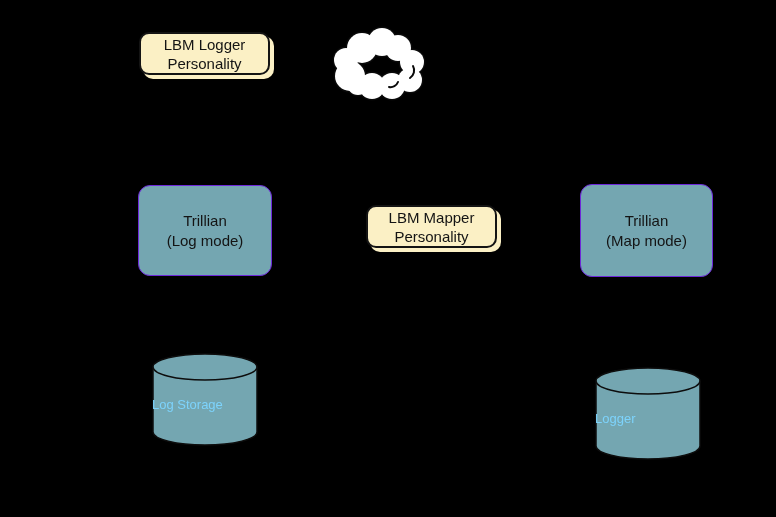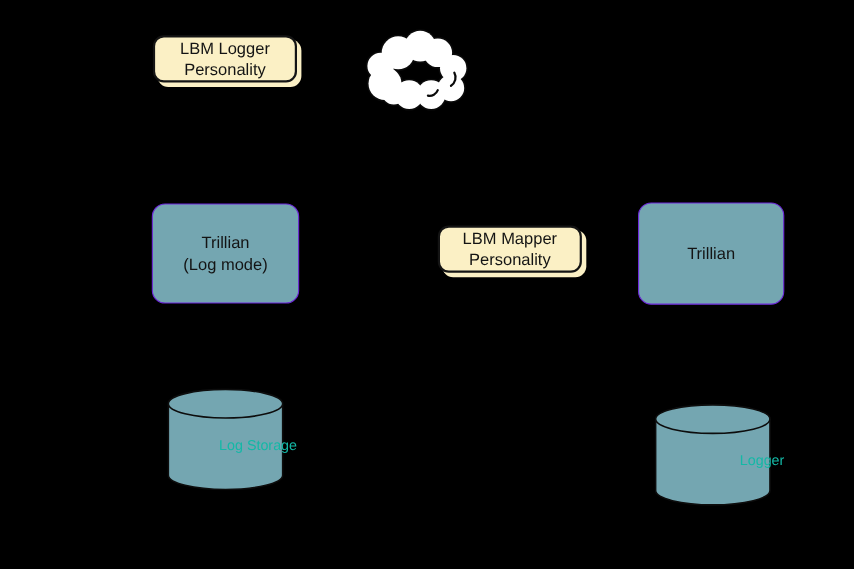--- a/index.html
+++ b/index.html
@@ -28,46 +28,46 @@
   
   .personality {
     background: #FBF0C5;
     border: 2px solid #141414;
     border-radius: 10px;
     box-shadow: 4px 4px 0 0 #FBF0C5;
     font-size: 15px;
     line-height: 19px;
   }
   .personality.logger { left: 139px; top: 32px;  width: 131px; height: 43px; }
-  .personality.mapper { left: 366px; top: 205px; width: 131px; height: 43px; margin-left: 32px; }
+  .personality.mapper { left: 366px; top: 205px; width: 131px; height: 43px; }
   
   .teal-box {
     background: #74A6B1;
     border: 1px solid #6d28d9;
     border-radius: 12px;
     font-size: 15px;
     line-height: 20px;
   }
   .teal-box.log { left: 138px; top: 185px; width: 134px; height: 91px; }
   .teal-box.map { left: 580px; top: 184px; width: 133px; height: 93px; }
   .shape {
     position: absolute;
   }
   .cloud-wrap   { left: 330px; top: 24px;  width: 100px; height: 82px; }
   .cyl-wrap     { width: 106px; height: 93px; }
   .cyl-wrap.log { left: 152px; top: 353px; }
   .cyl-wrap.map { left: 595px; top: 367px; }
   .cyl-label {
     position: absolute;
-    left: 12px;
+    left: 0;
     top: 44px;
     width: 100%;
-    text-align: right;
+    text-align: left;
     font-size: 13px;
-    color: #14b8a6;
+    color: #7dd3fc;
   }
   .line { pointer-events: none; }
 </style>
 </head>
 <body>
 
 <div class="canvas">
 
   <div class="node personality logger">
     <div class="line">LBM Logger</div>
@@ -112,20 +112,21 @@
     <div class="line">(Log mode)</div>
   </div>
 
   <div class="node personality mapper">
     <div class="line">LBM Mapper</div>
     <div class="line">Personality</div>
   </div>
 
   <div class="node teal-box map">
     <div class="line">Trillian</div>
+    <div class="line">(Map mode)</div>
   </div>
 
   <div class="shape cyl-wrap log">
     <svg width="106" height="93" viewBox="0 0 106 93">
       <path d="M1 14 L1 79 A52 13 0 0 0 105 79 L105 14" fill="#74A6B1" stroke="#0d0d0d" stroke-width="1.5"></path>
       <ellipse cx="53" cy="14" rx="52" ry="13" fill="#74A6B1" stroke="#0d0d0d" stroke-width="1.5"></ellipse>
     </svg>
     <div class="cyl-label">Log Storage</div>
   </div>
 

